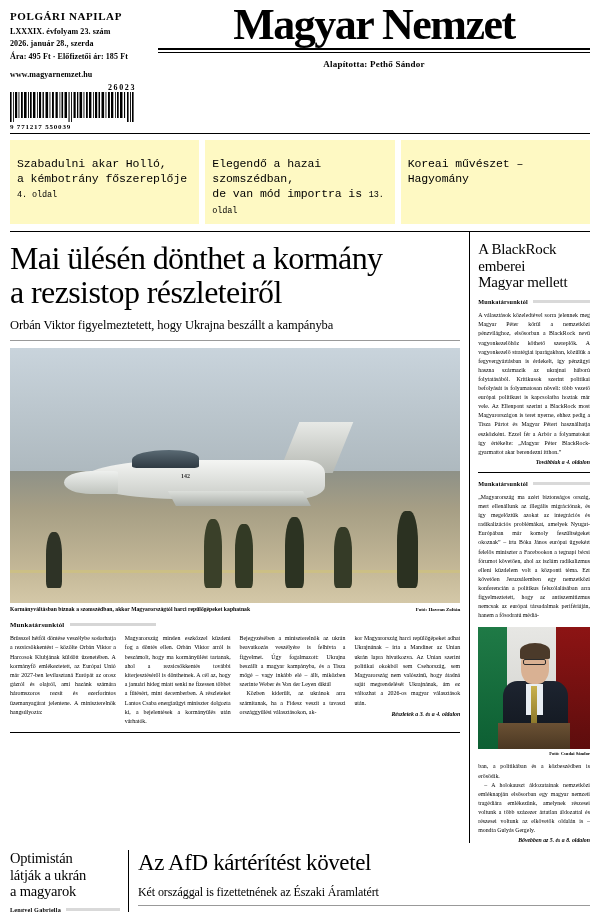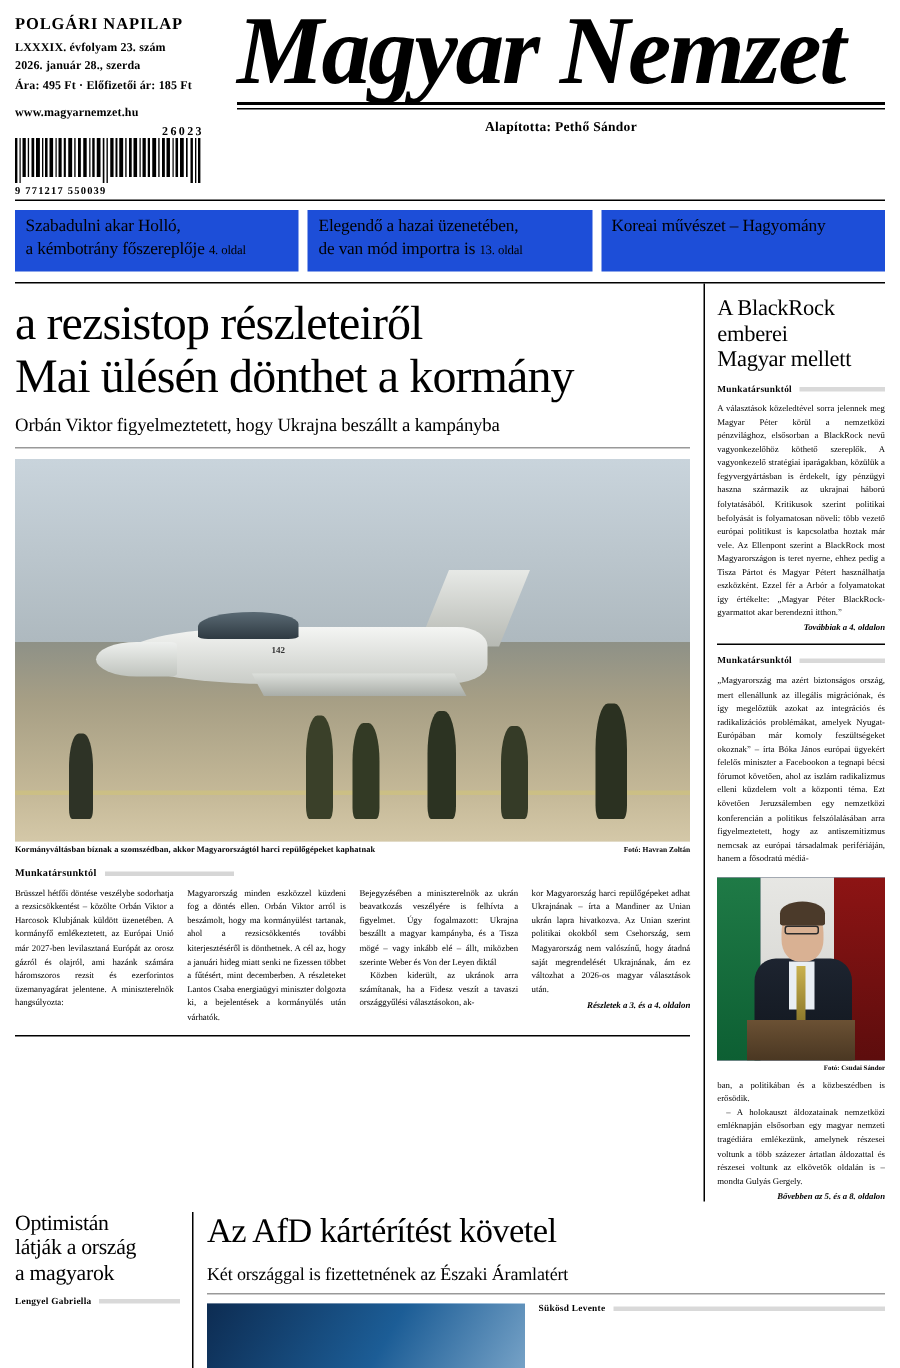--- a/index.html
+++ b/index.html
@@ -27,41 +27,41 @@
   .barcode-wrap { margin-top: 10px; position: relative; width: 128px; }
   .barcode-num {
     position: absolute; right: 2px; top: -9px; font-size: 8px; letter-spacing: 1.6px; font-weight: bold;
   }
   .barcode { height: 30px; width: 124px; display: block; }
   .barcode-digits { font-size: 7px; letter-spacing: .8px; font-weight: bold; margin-top: 1px; }
 
   .mast-right { flex: 1; position: relative; }
   .nameplate {
     font-family: "Liberation Serif", serif;
-    font-size: 65px;
+    font-size: 44px;
     font-weight: bold;
     letter-spacing: -1.5px;
     line-height: .95;
+    text-align: center;
     margin-top: -2px;
     white-space: nowrap;
-    font-style: italic;
   }
   .mast-rules { margin-top: 2px; }
   .mast-rules .r1 { border-top: 2px solid #000; }
   .mast-rules .r2 { border-top: 1px solid #000; margin-top: 2px; }
   .founder {
     text-align: center; font-weight: bold; font-size: 9px;
     letter-spacing: .2px; margin-top: 6px;
   }
   .mast-bottom-rule { border-top: 1.5px solid #000; margin-top: 7px; }
 
   
   .teasers { display: flex; gap: 6px; margin-top: 6px; }
   .teaser {
-    background: #1d4ed8; flex: 1; padding: 4px 7px 7px 7px; min-height: 36px;
+    background: #fef9c3; flex: 1; padding: 16px 7px 7px 7px; min-height: 36px; font-family: Liberation Mono, monospace;
   }
   .teaser .tline { font-size: 11.5px; line-height: 1.32; letter-spacing: -.1px; }
   .teaser .tpage { font-size: 8.5px; }
   .teaser-rule { border-top: 1.5px solid #000; margin-top: 7px; }
 
   
   .main-grid { display: flex; margin-top: 0; }
   .col-main { width: 460px; padding-right: 9px; }
   .col-side { width: 121px; border-left: 1px solid #000; padding-left: 8px; }
 
@@ -253,38 +253,38 @@
 
   <div class="teasers">
     <div class="teaser">
       <div class="tline">Szabadulni akar Holló,</div>
       <div class="tline">
         <span>a kémbotrány főszereplője</span>
         <span class="tpage">4. oldal</span>
       </div>
     </div>
     <div class="teaser">
-      <div class="tline">Elegendő a hazai üzenetében,</div>
+      <div class="tline">Elegendő a hazai szomszédban,</div>
       <div class="tline">
         <span>de van mód importra is</span>
         <span class="tpage">13. oldal</span>
       </div>
     </div>
     <div class="teaser">
       <div class="tline">Koreai művészet – Hagyomány</div>
     </div>
   </div>
   <div class="teaser-rule"></div>
 
   <div class="main-grid">
 
     <div class="col-main">
       <div class="lead-hl">
+        <div>Mai ülésén dönthet a kormány</div>
         <div>a rezsistop részleteiről</div>
-        <div>Mai ülésén dönthet a kormány</div>
       </div>
       <div class="lead-sub">Orbán Viktor figyelmeztetett, hogy Ukrajna beszállt a kampányba</div>
       <div class="lead-rule"></div>
 
       <div class="lead-photo">
         <div class="sky"></div>
         <div class="ground"></div>
         <div class="runway"></div>
         <div class="jet-tail"></div>
         <div class="jet-body"></div>
@@ -381,21 +381,21 @@
       </div>
 
     </div>
   </div>
 
   <div class="bottom-grid">
 
     <div class="bot-col1">
       <div class="bot-hl">
         <div>Optimistán</div>
-        <div>látják a ország</div>
+        <div>látják a ukrán</div>
         <div>a magyarok</div>
       </div>
       <div class="side-byline-row">
         <div class="side-byline">Lengyel Gabriella</div>
         <div class="side-byline-line"></div>
       </div>
 
     </div>
 
     <div class="bot-col2">

